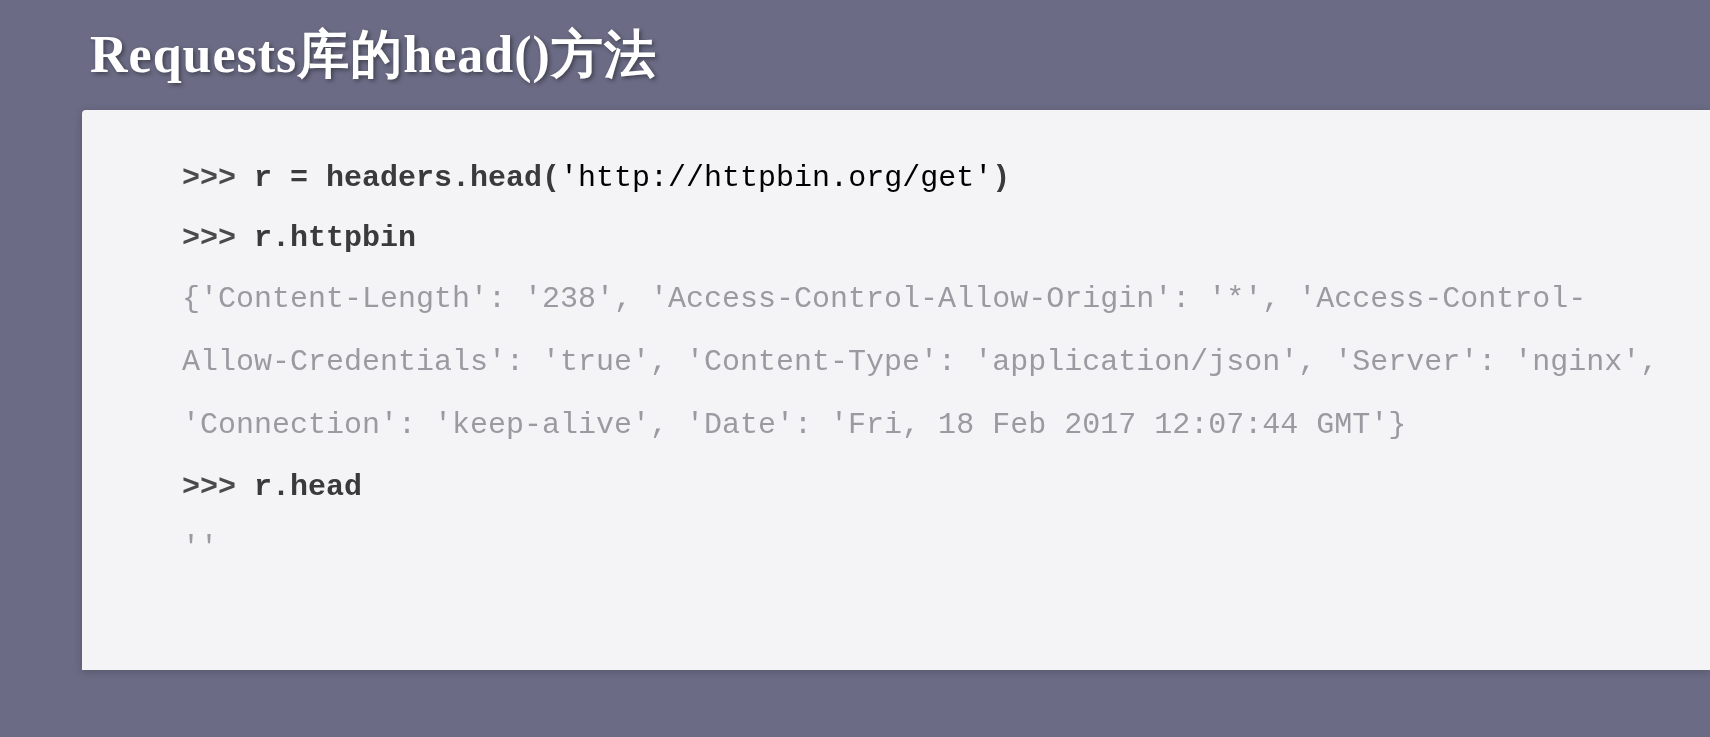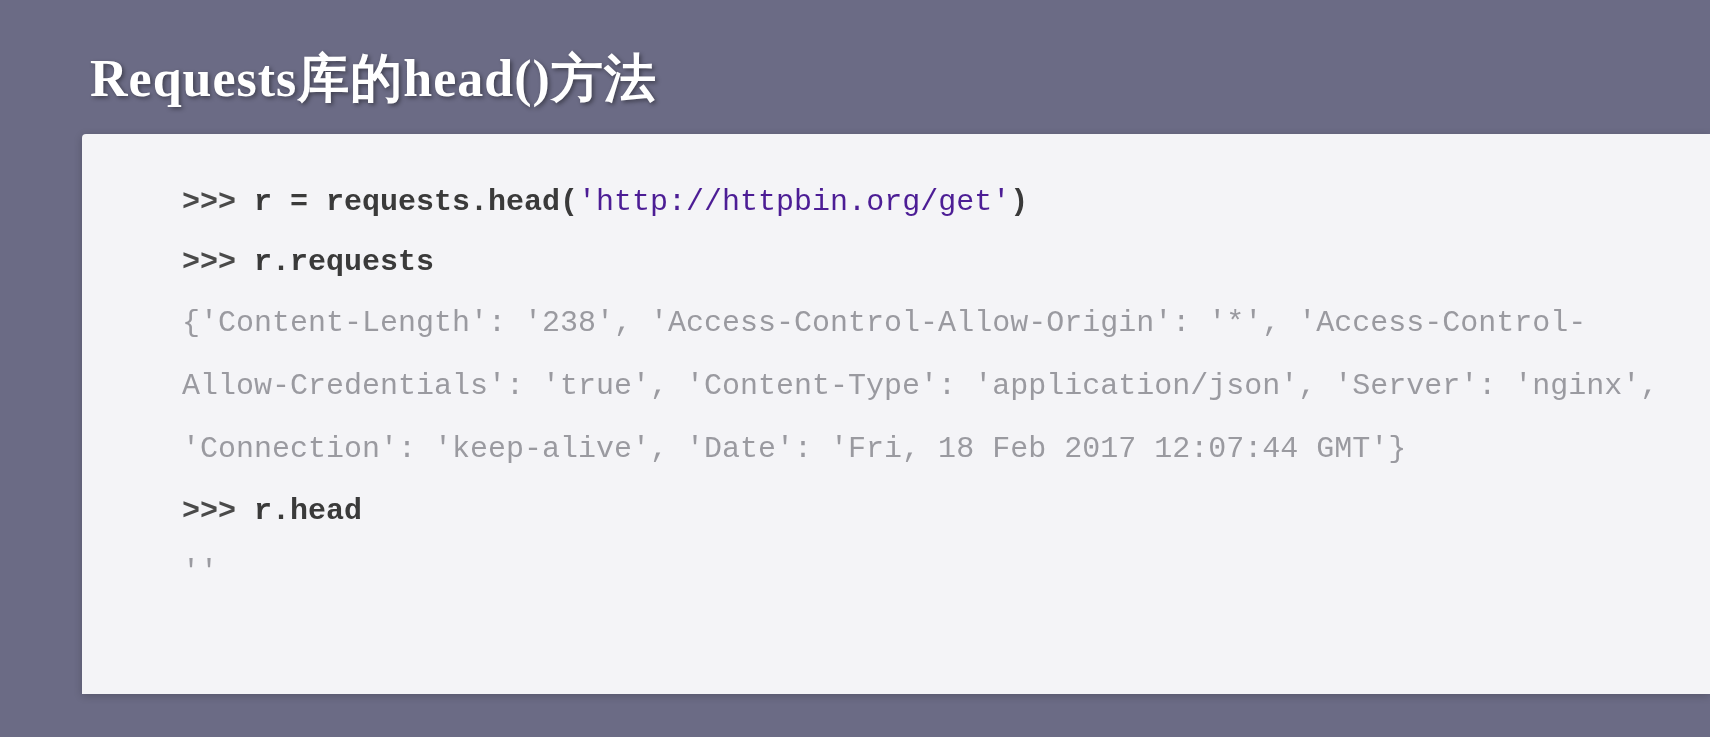--- a/index.html
+++ b/index.html
@@ -11,21 +11,21 @@
       background: #6b6b85;
       width: 1710px;
       height: 737px;
       font-family: 'Times New Roman', serif;
       overflow: hidden;
     }
     .title {
       color: #ffffff;
       font-size: 52px;
       font-weight: bold;
-      padding: 44px 0 20px 90px;
+      padding: 20px 0 20px 90px;
       text-shadow: 2px 2px 4px rgba(0,0,0,0.4);
       letter-spacing: 1px;
     }
     .code-panel {
       background: #f4f4f7;
       margin-left: 82px;
       padding: 38px 48px 28px 100px;
       border-radius: 4px 0 0 0;
       box-shadow: 0 2px 8px rgba(0,0,0,0.2);
       min-height: 560px;
@@ -40,33 +40,33 @@
     }
     .prompt {
       color: #4a4a4a;
       font-weight: 600;
     }
     .code-statement {
       color: #3a3a3a;
       font-weight: 600;
     }
     .url-string {
-      color: #4c1d95;
+      color: #000000;
       font-weight: 500;
     }
     .output {
       color: #9a9aa0;
       font-weight: 400;
       line-height: 2.1;
     }
   </style>
 </head>
 <body>
 
 <div class="title">Requests库的head()方法</div>
 
 <div class="code-panel">
-  <div class="code-line"><span class="prompt">&gt;&gt;&gt; </span><span class="code-statement">r = requests.head(</span><span class="url-string">'http://httpbin.org/get'</span><span class="code-statement">)</span></div>
-  <div class="code-line"><span class="prompt">&gt;&gt;&gt; </span><span class="code-statement">r.requests</span></div>
+  <div class="code-line"><span class="prompt">&gt;&gt;&gt; </span><span class="code-statement">r = headers.head(</span><span class="url-string">'http://httpbin.org/get'</span><span class="code-statement">)</span></div>
+  <div class="code-line"><span class="prompt">&gt;&gt;&gt; </span><span class="code-statement">r.httpbin</span></div>
   <div class="code-line output">{'Content-Length': '238', 'Access-Control-Allow-Origin': '*', 'Access-Control-Allow-Credentials': 'true', 'Content-Type': 'application/json', 'Server': 'nginx', 'Connection': 'keep-alive', 'Date': 'Fri, 18 Feb 2017 12:07:44 GMT'}</div>
   <div class="code-line"><span class="prompt">&gt;&gt;&gt; </span><span class="code-statement">r.head</span></div>
   <div class="code-line output">''</div>
 </div>
 
 </body></html>

